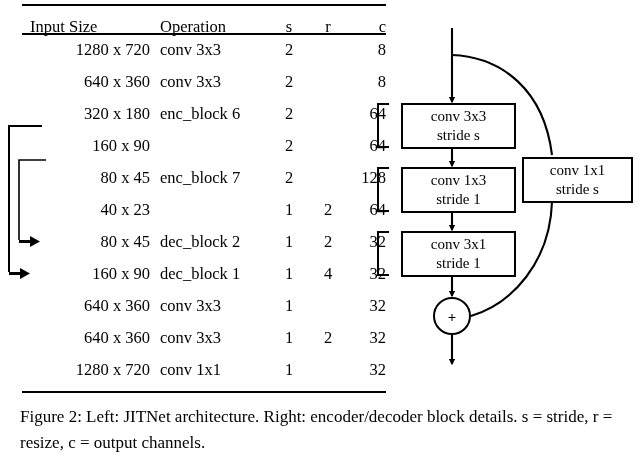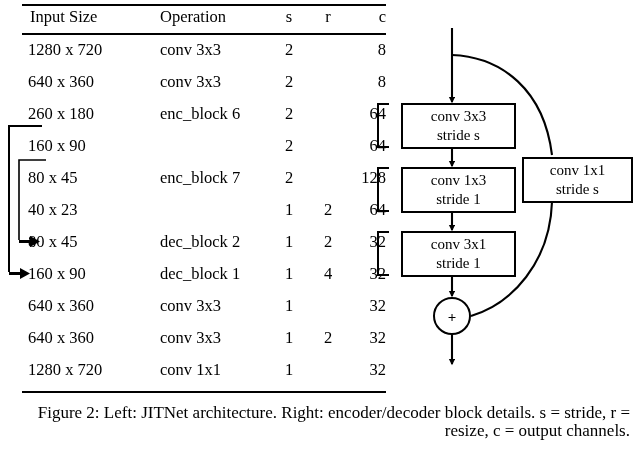--- a/index.html
+++ b/index.html
@@ -15,50 +15,50 @@
 
   
   #table-area{position:absolute;left:0;top:0;width:392px;height:398px;}
   .rule{position:absolute;background:#000;left:22px;width:364px;}
   #rule-top{top:4px;height:2px;}
   #rule-head{top:33px;height:1.5px;}
   #rule-bottom{top:391px;height:2px;}
 
   .trow{position:absolute;left:0;width:392px;height:30px;}
   .cell{position:absolute;font-size:16.5px;line-height:30px;white-space:nowrap;}
-  .c-input{left:28px;width:122px;text-align:left;}
+  .c-input{left:28px;width:122px;text-align:right;}
   .c-op{left:160px;width:118px;text-align:left;}
   .c-s{left:278px;width:22px;text-align:center;}
   .c-r{left:318px;width:20px;text-align:center;}
   .c-c{left:348px;width:38px;text-align:right;}
   .hdr .cell{font-size:16.5px;}
   .hdr .c-input{text-align:left;left:30px;}
   .hdr .c-op{left:160px;}
   .hdr .c-c{text-align:right;}
 
   
   #caption{
     position:absolute;left:20px;top:404px;width:610px;
-    font-size:17px;line-height:18px;text-align:right;
+    font-size:17px;line-height:26px;text-align:left;
   }
   svg{display:block;}
   .txt{font-family:"Liberation Serif","DejaVu Serif",serif;font-size:15px;fill:#000;}
 </style>
 </head>
 <body>
 
 <div id="figure">
 
   <div id="table-area">
 
     <div class="rule" id="rule-top"></div>
     <div class="rule" id="rule-head"></div>
     <div class="rule" id="rule-bottom"></div>
 
-    <div class="trow hdr" style="top:2px;">
+    <div class="trow hdr" style="top:12px;">
       <div class="cell c-input">Input Size</div>
       <div class="cell c-op">Operation</div>
       <div class="cell c-s">s</div>
       <div class="cell c-r">r</div>
       <div class="cell c-c">c</div>
     </div>
 
     <div class="trow" style="top:35px;">
       <div class="cell c-input">1280 x 720</div>
       <div class="cell c-op">conv 3x3</div>
@@ -67,21 +67,21 @@
       <div class="cell c-c">8</div>
     </div>
     <div class="trow" style="top:67px;">
       <div class="cell c-input">640 x 360</div>
       <div class="cell c-op">conv 3x3</div>
       <div class="cell c-s">2</div>
       <div class="cell c-r"></div>
       <div class="cell c-c">8</div>
     </div>
     <div class="trow" style="top:99px;">
-      <div class="cell c-input">260 x 180</div>
+      <div class="cell c-input">320 x 180</div>
       <div class="cell c-op">enc_block 6</div>
       <div class="cell c-s">2</div>
       <div class="cell c-r"></div>
       <div class="cell c-c">64</div>
     </div>
     <div class="trow" style="top:131px;">
       <div class="cell c-input">160 x 90</div>
       <div class="cell c-s">2</div>
       <div class="cell c-r"></div>
       <div class="cell c-c">64</div>

